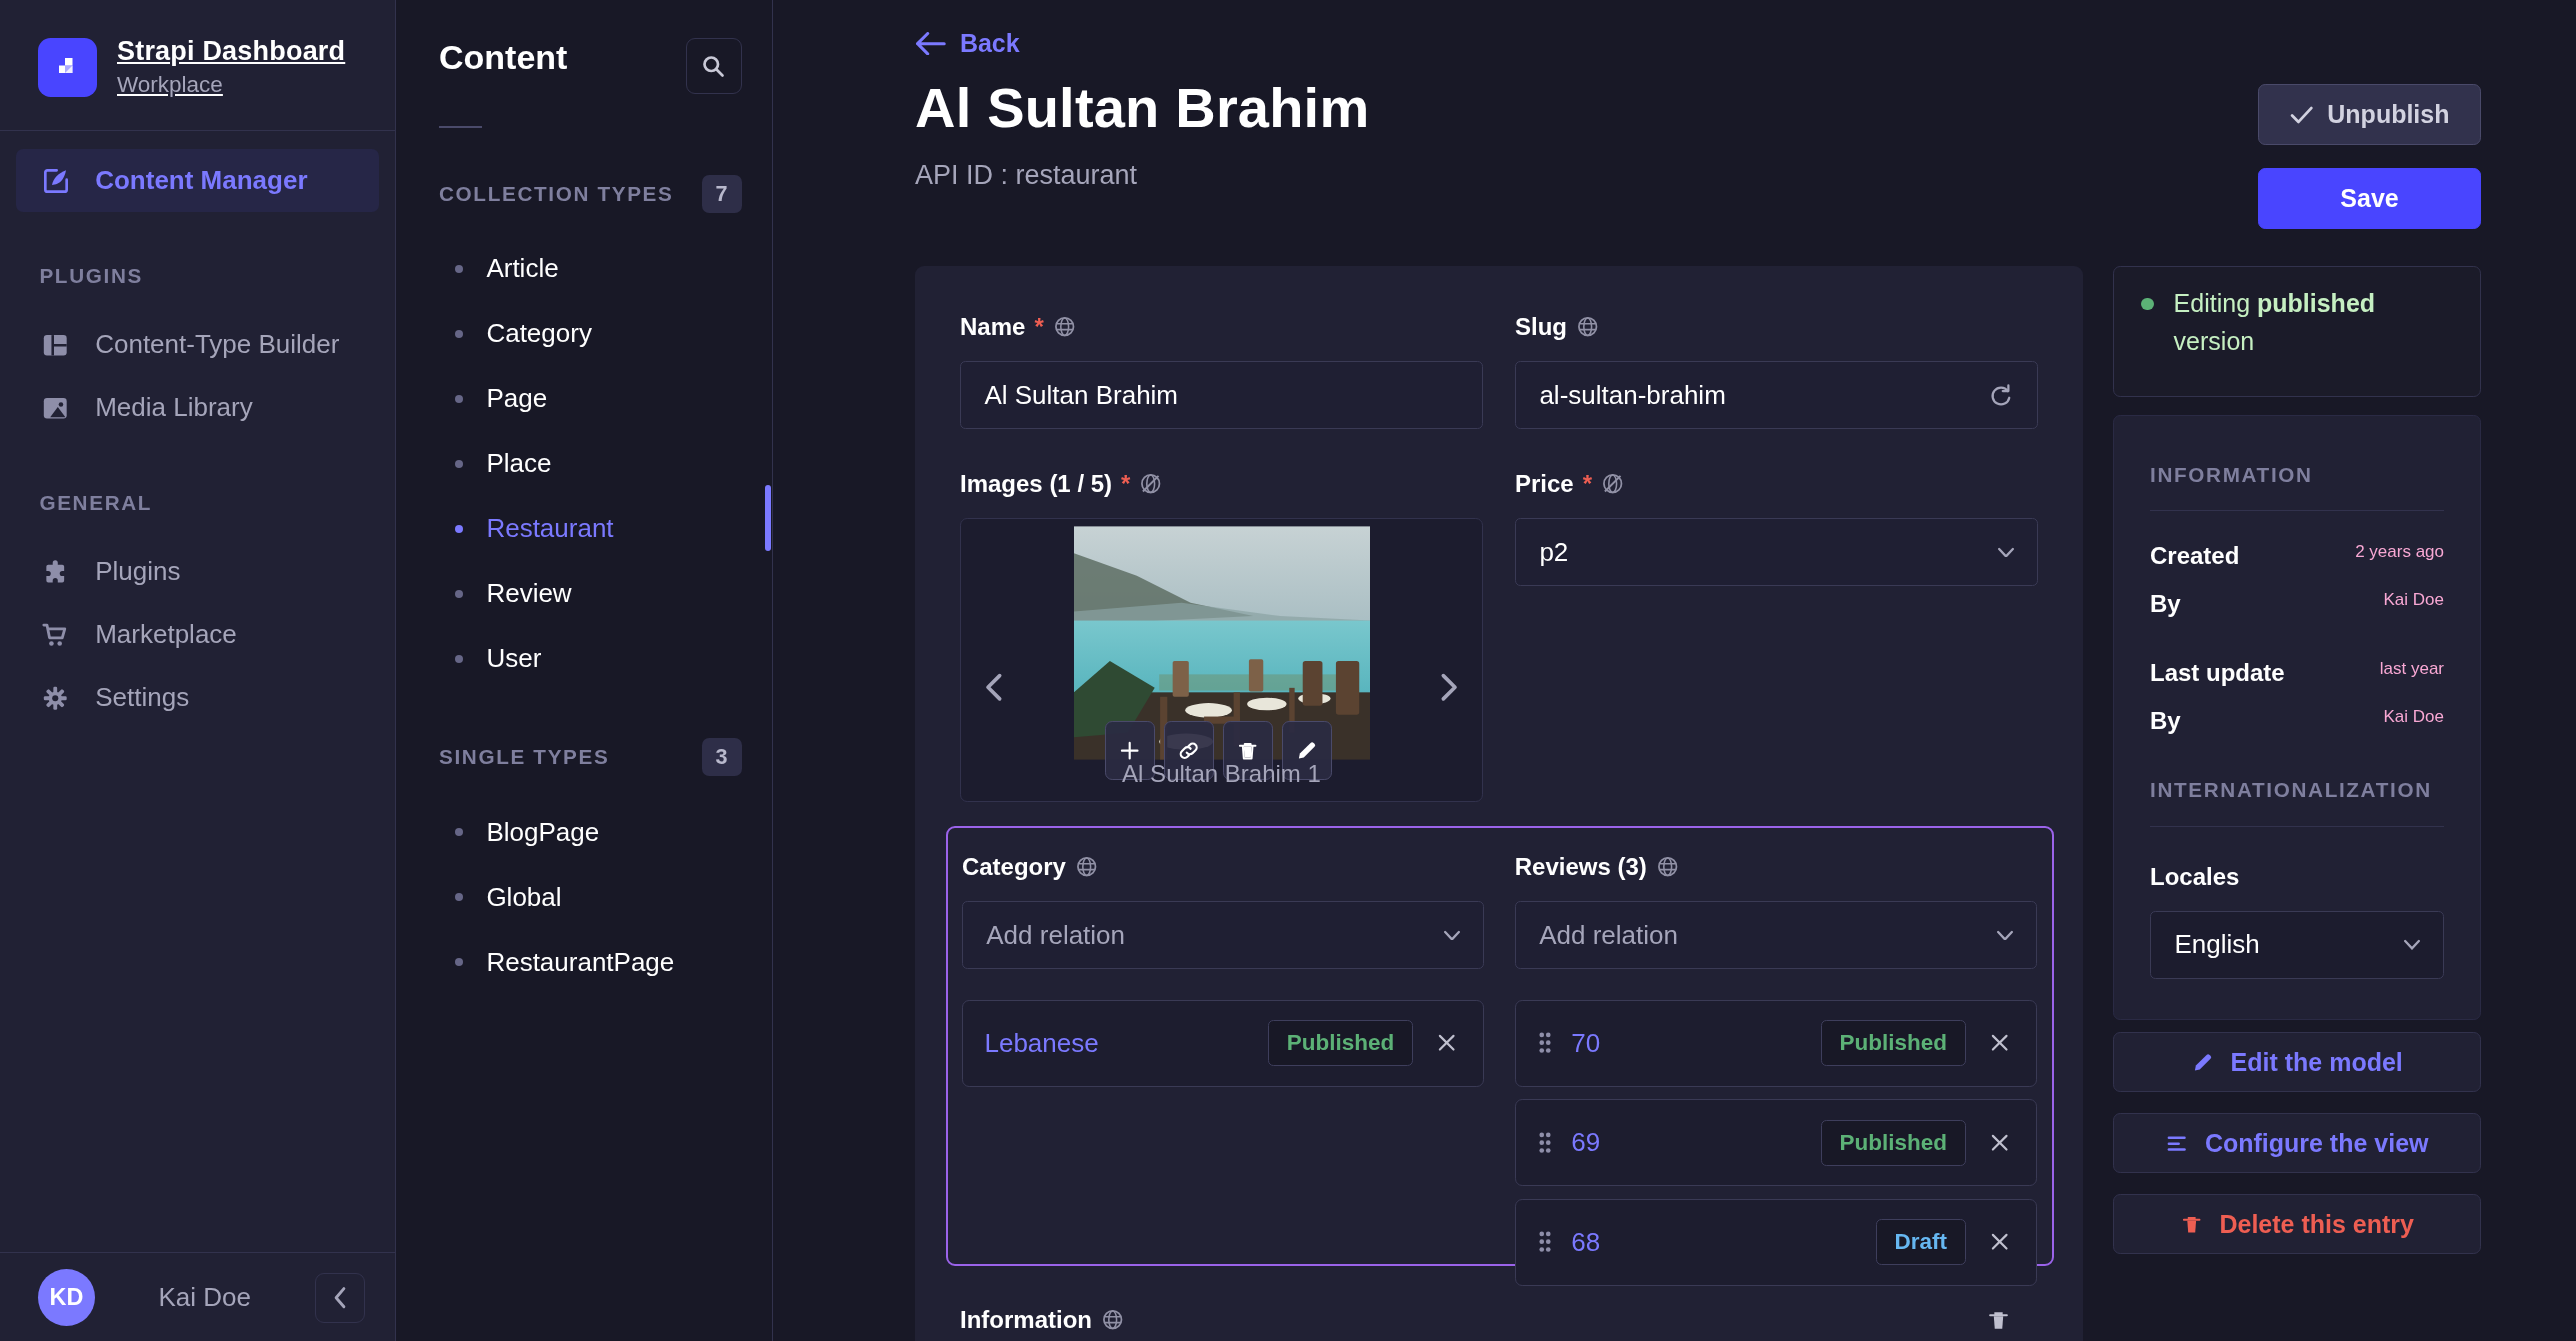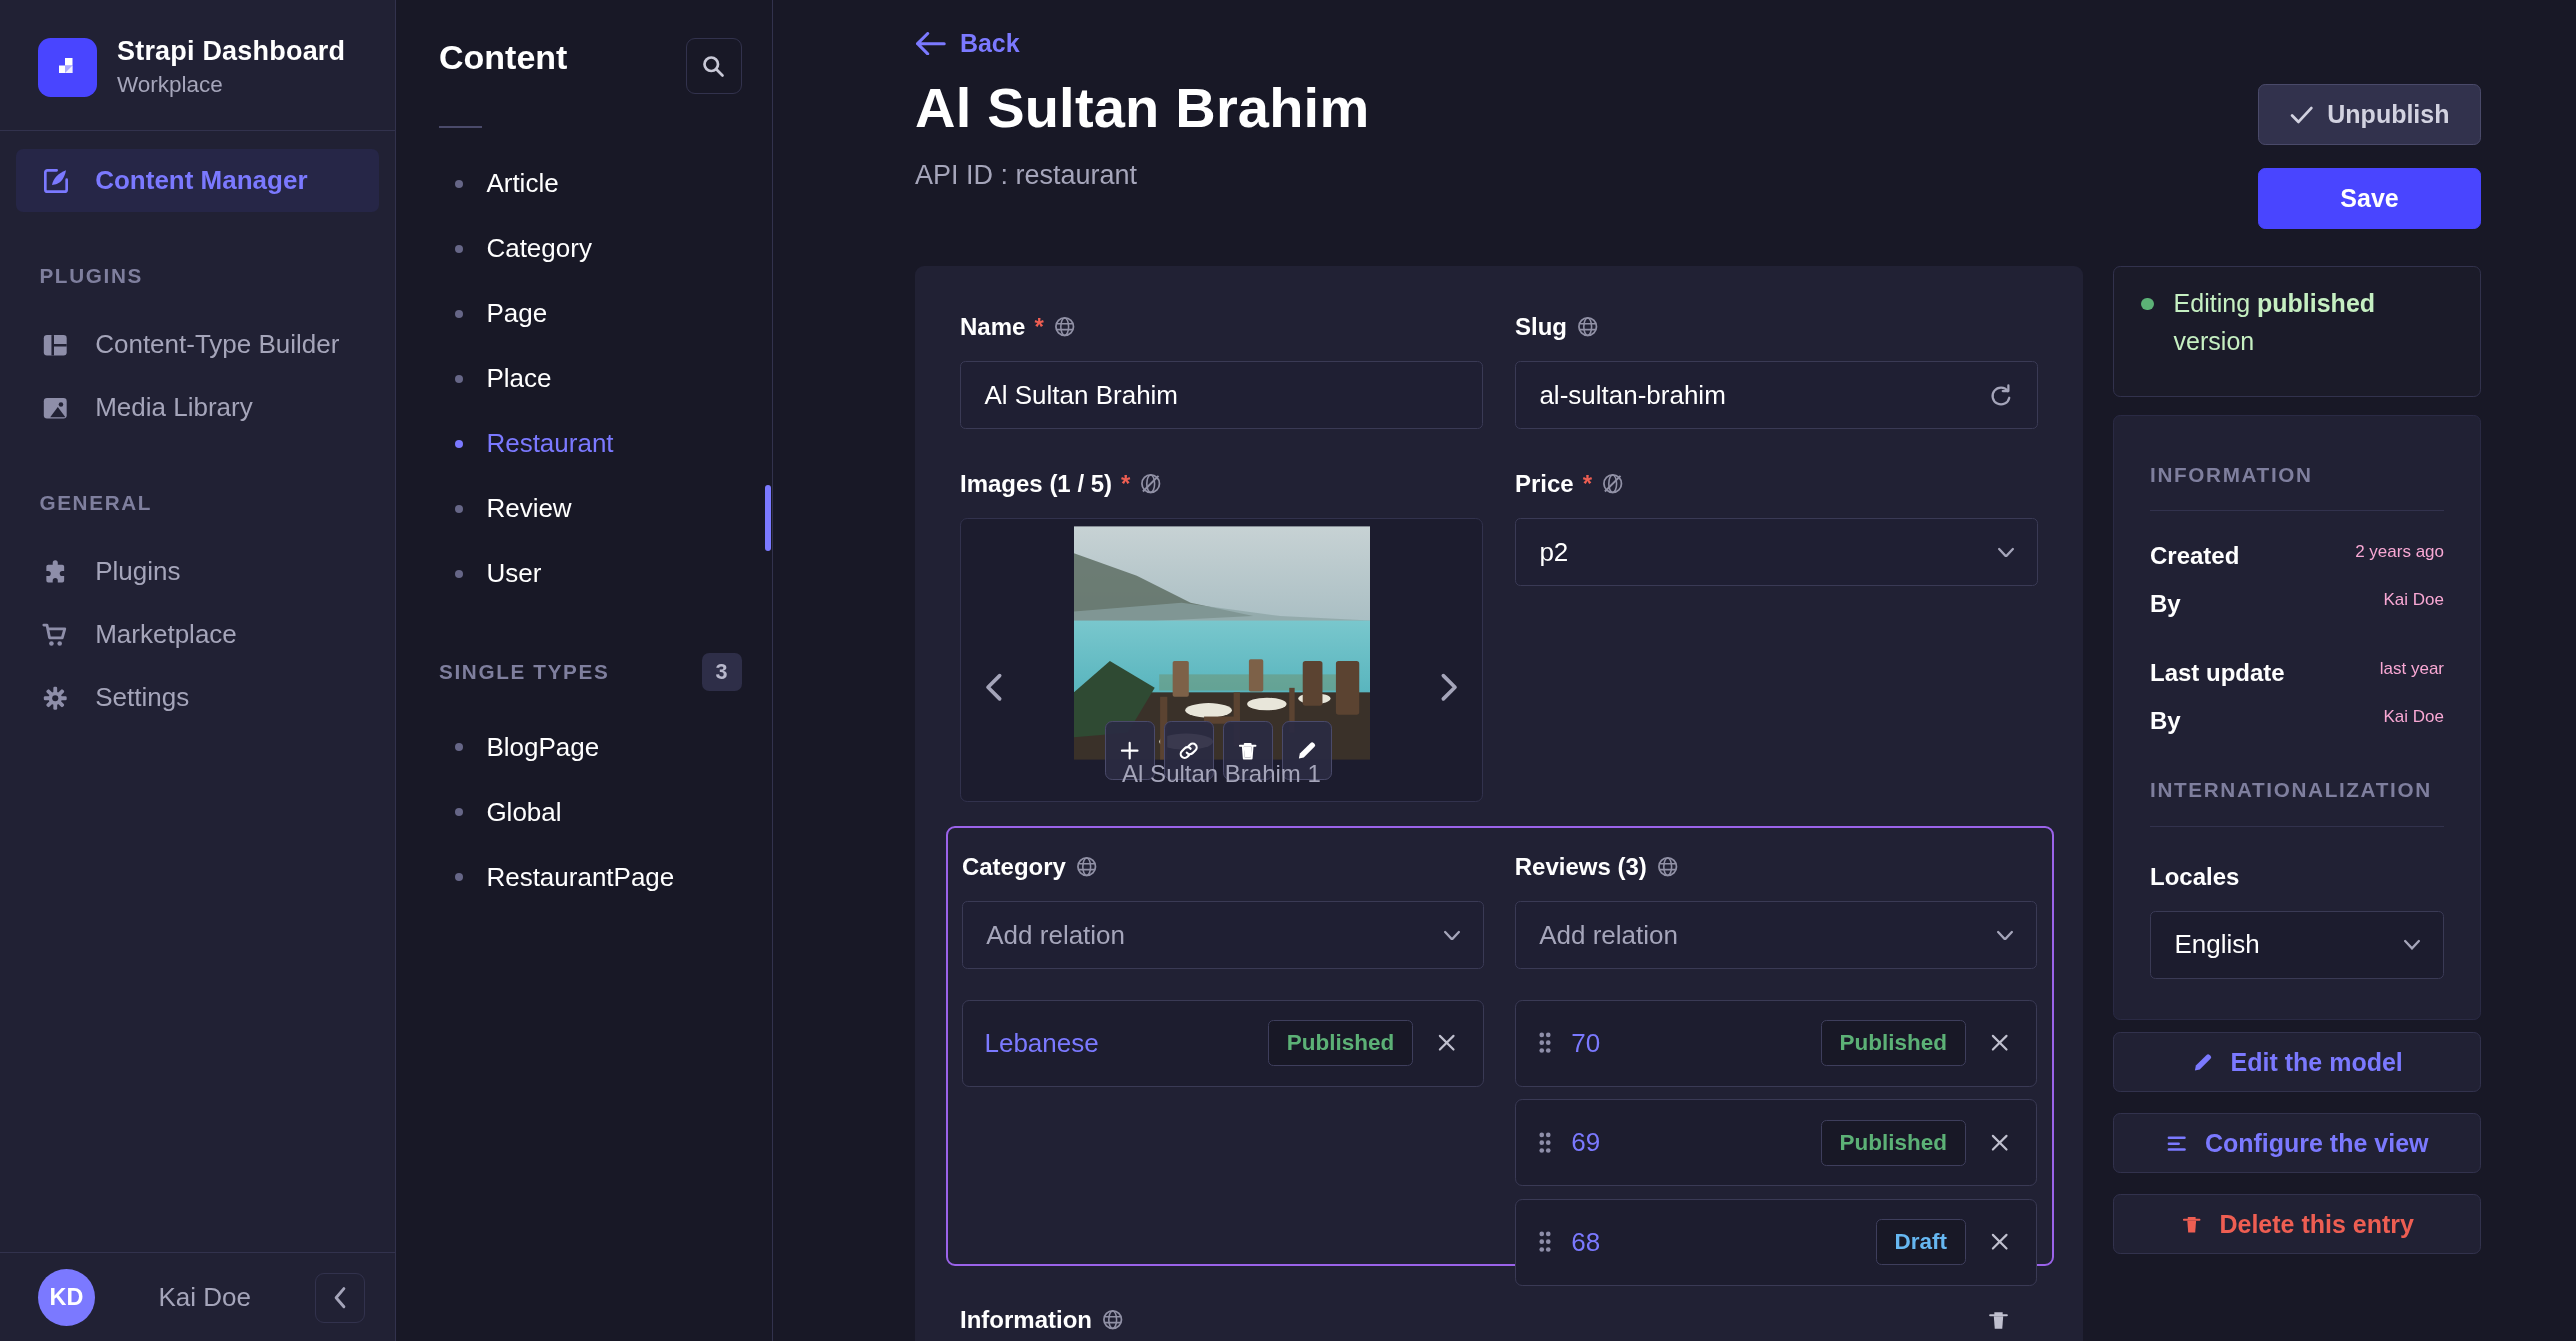--- a/index.html
+++ b/index.html
@@ -4,21 +4,21 @@
 <style>
   * { margin:0; padding:0; box-sizing:border-box; }
   html,body { width:2576px; height:1342px; overflow:hidden; }
   body { font-family:"Liberation Sans","DejaVu Sans",sans-serif; background:#181826; color:#fff; }
   .app { position:relative; width:2576px; height:1342px; background:#181826; }
 
   
   .main-nav { position:absolute; left:0; top:0; width:396px; height:1342px;
     background:#212134; border-right:0.9px solid #32324d; display:flex; flex-direction:column; }
   .brand { display:flex; align-items:center; gap:20px; padding:36px 36px 32px 38px;
-    border-bottom:0.9px solid #32324d; }
+    border-bottom:0.9px solid #32324d;text-decoration:underline; }
   .brand-logo { width:59px; height:59px; border-radius:12.6px; background:#4945ff; flex:0 0 59px;
     display:flex; align-items:center; justify-content:center; }
   .brand-text .t { font-size:27px; font-weight:700; color:#fff; letter-spacing:0.2px; }
   .brand-text .s { font-size:22.5px; color:#a5a5ba; margin-top:5.4px; }
   .nav-body { flex:1; padding:18px 16px 0 16px; }
   .nav-item { display:flex; align-items:center; gap:21.6px; padding:0 21.6px; height:63px;
     border-radius:7.2px; color:#a5a5ba; font-size:26px; cursor:pointer; }
   .nav-item .ni { width:36px; display:flex; justify-content:center; }
   .nav-item.active { background:#262647; color:#7b79ff; font-weight:700; }
   .nav-section-label { font-size:20.7px; font-weight:700; letter-spacing:.08em; color:#7f7f9e;
@@ -249,20 +249,24 @@
       <div class="sub-nav-title">Content</div>
       <div class="search-btn">
         <svg width="27" height="27" viewBox="0 0 24 24">
           <circle cx="10" cy="10" r="6" fill="none" stroke="#c8c8d6" stroke-width="2.4"></circle>
           <line x1="14.5" y1="14.5" x2="20" y2="20" stroke="#c8c8d6" stroke-width="2.4" stroke-linecap="round"></line>
         </svg>
       </div>
     </div>
     <div class="sub-divider"></div>
 
+    <div class="type-group-head">
+      <span class="type-group-label">COLLECTION TYPES</span>
+      <span class="count-badge">7</span>
+    </div>
     <div class="type-list">
       <div class="type-item">
           <span class="bullet"></span>
           <span>Article</span>
         </div>
       <div class="type-item">
           <span class="bullet"></span>
           <span>Category</span>
         </div>
       <div class="type-item">

